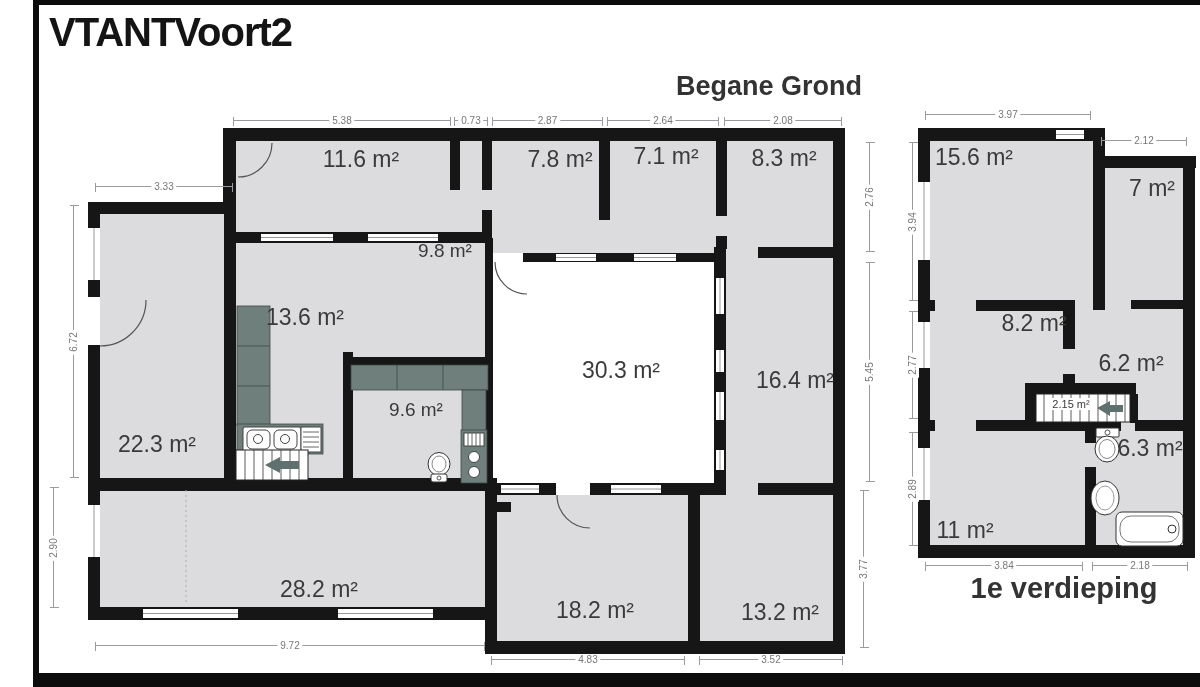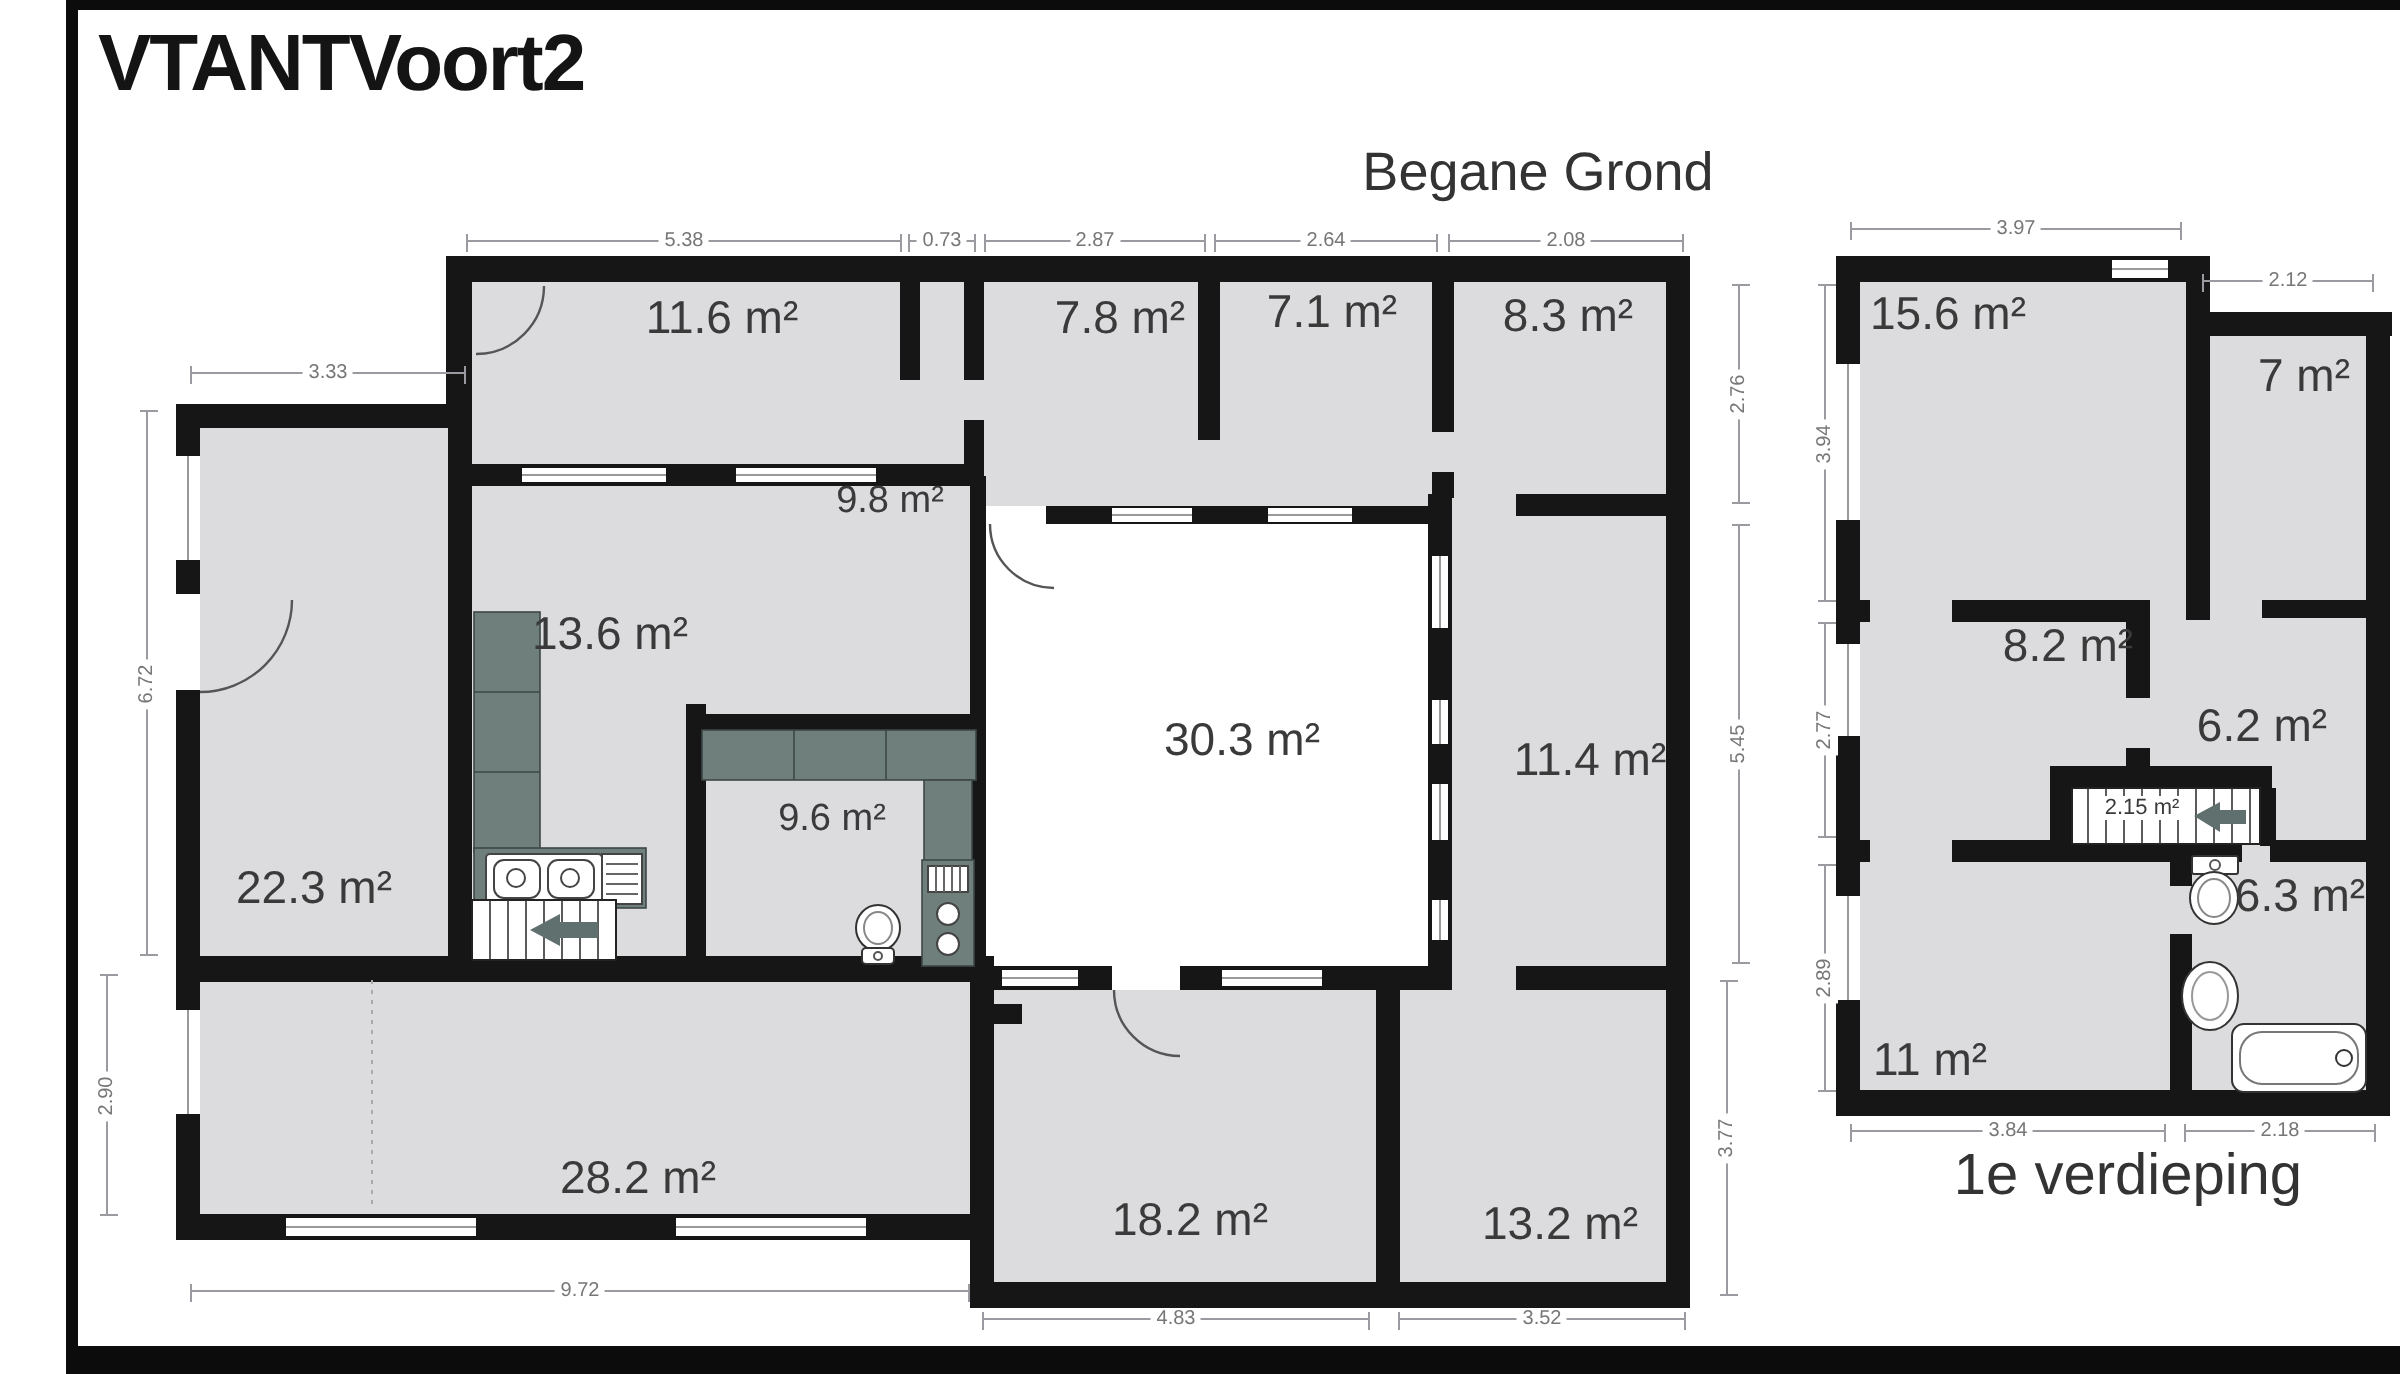--- a/index.html
+++ b/index.html
@@ -3,21 +3,21 @@
 <meta charset="utf-8">
 <style>
   html,body{margin:0;padding:0;background:#fff;}
   .page{position:relative;width:1200px;height:687px;background:#fff;overflow:hidden;
         font-family:"Liberation Sans",sans-serif;margin-left:33px;}
   .frame{position:absolute;background:#0c0c0c;z-index:10;}
   .plan-svg{position:absolute;left:0;top:0;z-index:1;}
   .title{position:absolute;left:16px;top:10px;font-size:40px;font-weight:700;color:#141414;
          letter-spacing:-1px;z-index:3;}
   .subtitle{position:absolute;left:17px;top:57px;font-size:19px;font-weight:700;color:#222;z-index:3;}
-  .floor-title{position:absolute;transform:translateX(-50%);font-weight:400;color:#333;
+  .floor-title{position:absolute;transform:translateX(-50%);font-weight:700;color:#333;
                white-space:nowrap;z-index:3;}
   .ft-ground{left:736px;top:71px;font-size:27px;}
   .ft-first{left:1031px;top:572px;font-size:29px;}
   .rl{position:absolute;transform:translate(-50%,-50%);font-size:23px;color:#3a3a3a;
       white-space:nowrap;z-index:3;}
   .rl.md{font-size:19px;text-align:right;}
   .rl.sm{font-size:11px;background:#fff;padding:0 2px;}
   .dimh{position:absolute;height:0;border-top:1px solid #9a9aa0;z-index:2;}
   .dimh::before,.dimh::after{content:"";position:absolute;top:-4px;width:1px;height:9px;background:#9a9aa0;}
   .dimh::before{left:0;}
@@ -266,21 +266,21 @@
     </g>
   </svg>
 
   <div class="rl" style="left:328px;top:159px">11.6 m²</div>
   <div class="rl" style="left:527px;top:159px">7.8 m²</div>
   <div class="rl" style="left:633px;top:156px">7.1 m²</div>
   <div class="rl" style="left:751px;top:158px">8.3 m²</div>
   <div class="rl md" style="left:412px;top:251px">9.8 m²</div>
   <div class="rl" style="left:272px;top:317px">13.6 m²</div>
   <div class="rl" style="left:588px;top:370px">30.3 m²</div>
-  <div class="rl" style="left:762px;top:380px">11.4 m²</div>
+  <div class="rl" style="left:762px;top:380px">16.4 m²</div>
   <div class="rl" style="left:124px;top:444px">22.3 m²</div>
   <div class="rl md" style="left:383px;top:410px">9.6 m²</div>
   <div class="rl" style="left:286px;top:589px">28.2 m²</div>
   <div class="rl" style="left:562px;top:610px">18.2 m²</div>
   <div class="rl" style="left:747px;top:612px">13.2 m²</div>
 
   <div class="rl" style="left:941px;top:157px">15.6 m²</div>
   <div class="rl" style="left:1119px;top:188px">7 m²</div>
   <div class="rl" style="left:1001px;top:323px">8.2 m²</div>
   <div class="rl" style="left:1098px;top:363px">6.2 m²</div>

